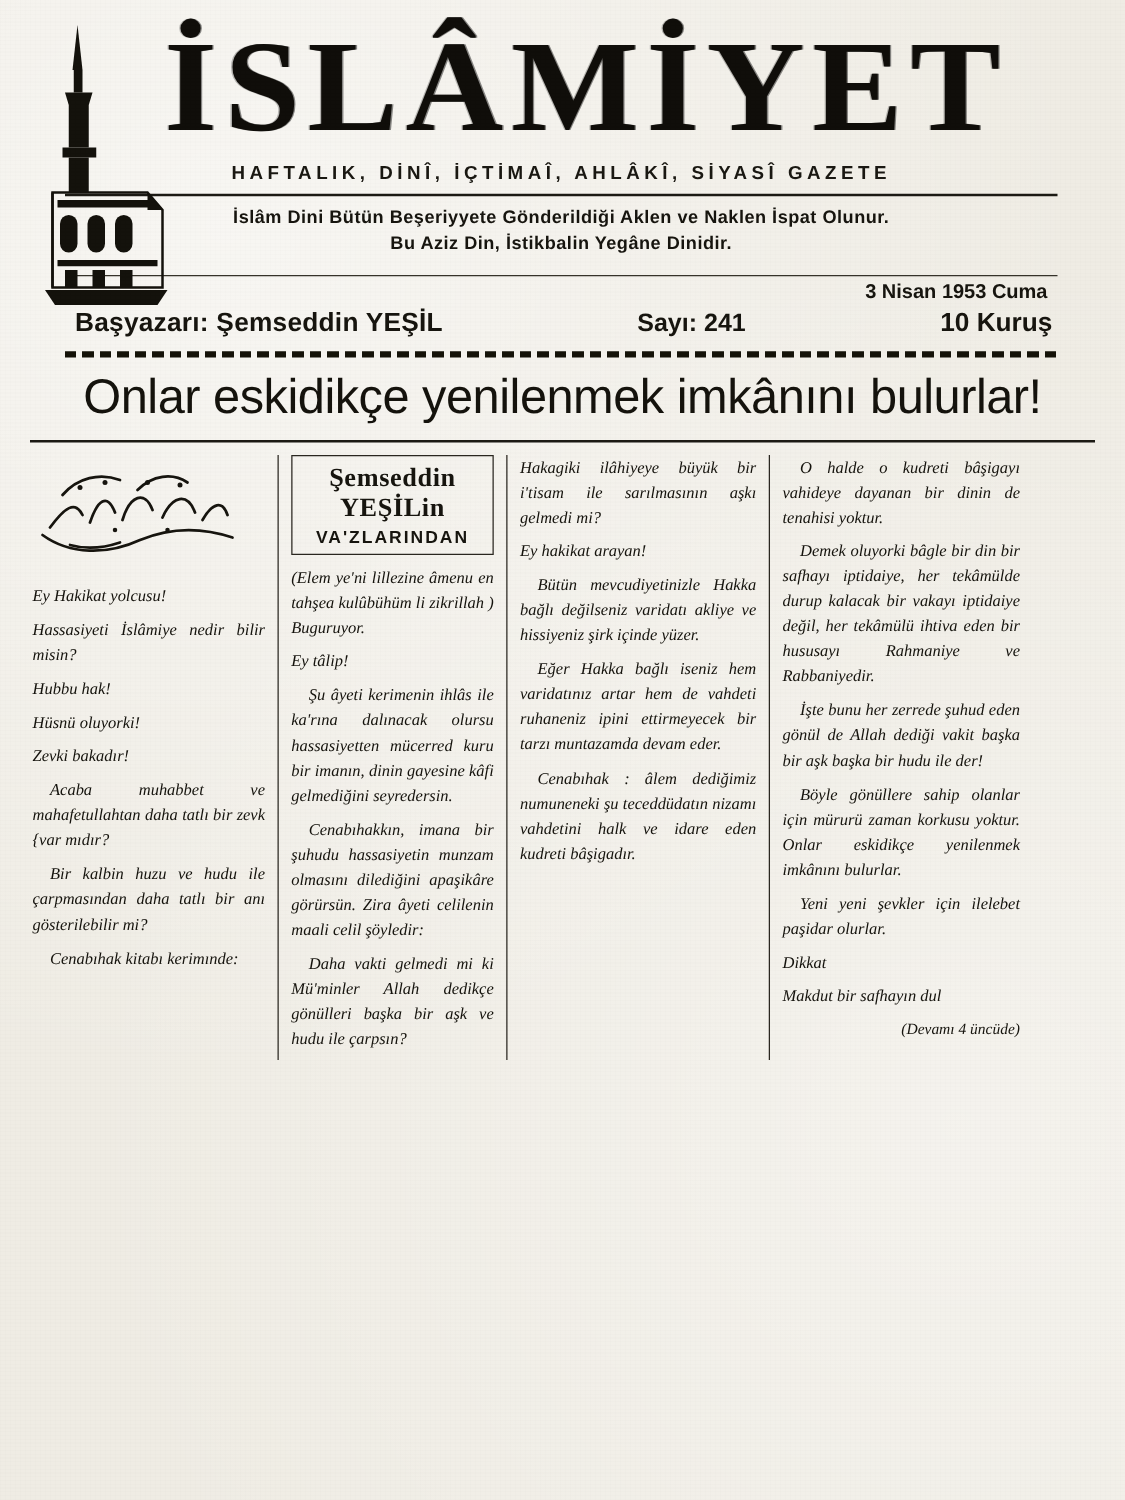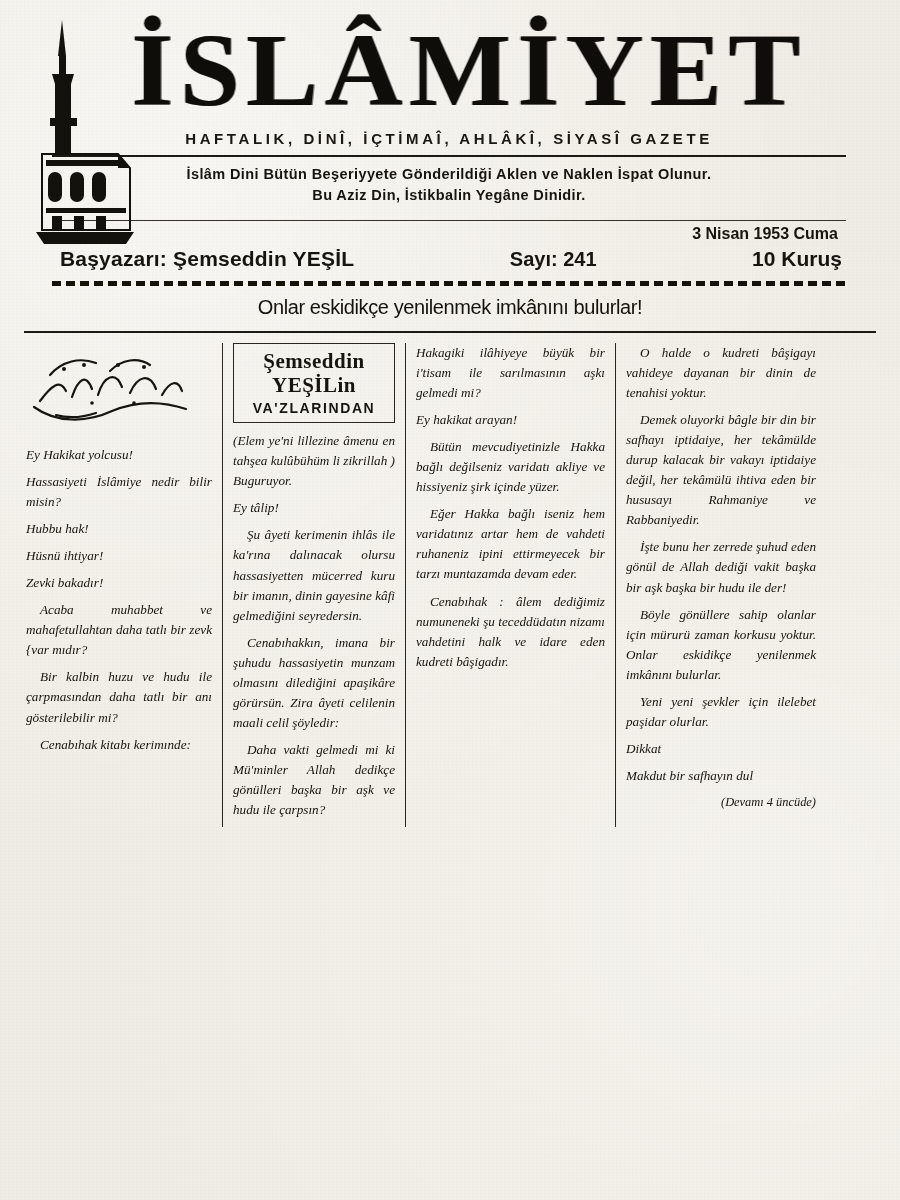--- a/index.html
+++ b/index.html
@@ -133,21 +133,21 @@
     color: #0d0c08;
     line-height: 1.0;
     letter-spacing: 1px;
     text-shadow: 1px 0 0 rgba(0,0,0,0.5);
   }
   .hl1 { font-size: 58px; transform: scaleX(1.02); margin-bottom: 16px; }
   .hl2 { font-size: 57px; letter-spacing: -0.5px; margin-bottom: 16px; }
   .hl3 { font-size: 55px; margin-bottom: 6px; }
   .subhead {
     text-align: center;
-    font-size: 20px;
+    font-size: 39px;
     font-weight: normal;
     letter-spacing: -0.4px;
     padding: 10px 10px 8px 10px;
     color: #15130d;
   }
   .rule2 {
     border: 0;
     border-top: 2px solid #1c1a14;
     margin: 4px 24px 0 24px;
   }
@@ -294,21 +294,21 @@
           <circle cx="118" cy="22" r="2"></circle>
           <circle cx="66" cy="58" r="1.8"></circle>
           <circle cx="108" cy="58" r="1.8"></circle>
         </g>
       </svg>
 
       <div class="italic-body">
         <p>Ey Hakikat yolcusu!</p>
         <p>Hassasiyeti İslâmiye nedir bilir misin?</p>
         <p>Hubbu hak!</p>
-        <p>Hüsnü ihtiyar!</p>
+        <p>Hüsnü oluyorki!</p>
         <p>Zevki bakadır!</p>
         <p class="indent">Acaba muhabbet ve mahafetullahtan daha tatlı bir zevk {var mıdır?</p>
         <p class="indent">Bir kalbin huzu ve hudu ile çarpmasından daha tatlı bir anı gösterilebilir mi?</p>
         <p class="indent">Cenabıhak kitabı kerimınde:</p>
       </div>
     </div>
 
     <div class="col col-2">
       <div class="vaaz-box">
         <div class="vaaz-title">Şemseddin YEŞİLin</div>

